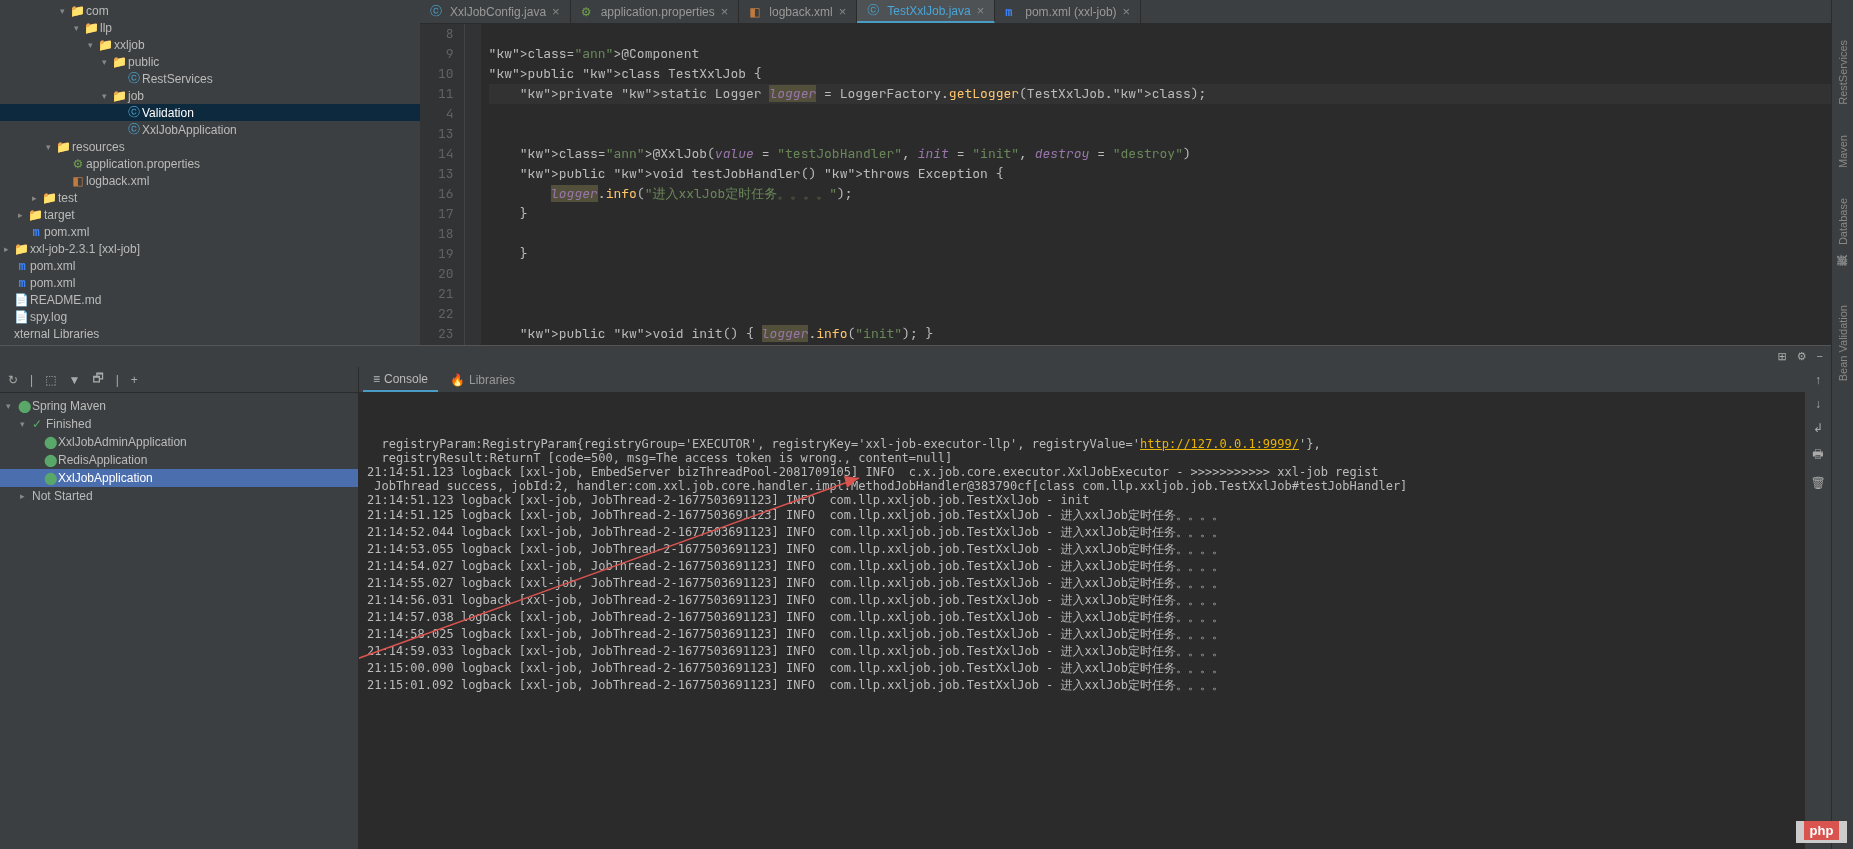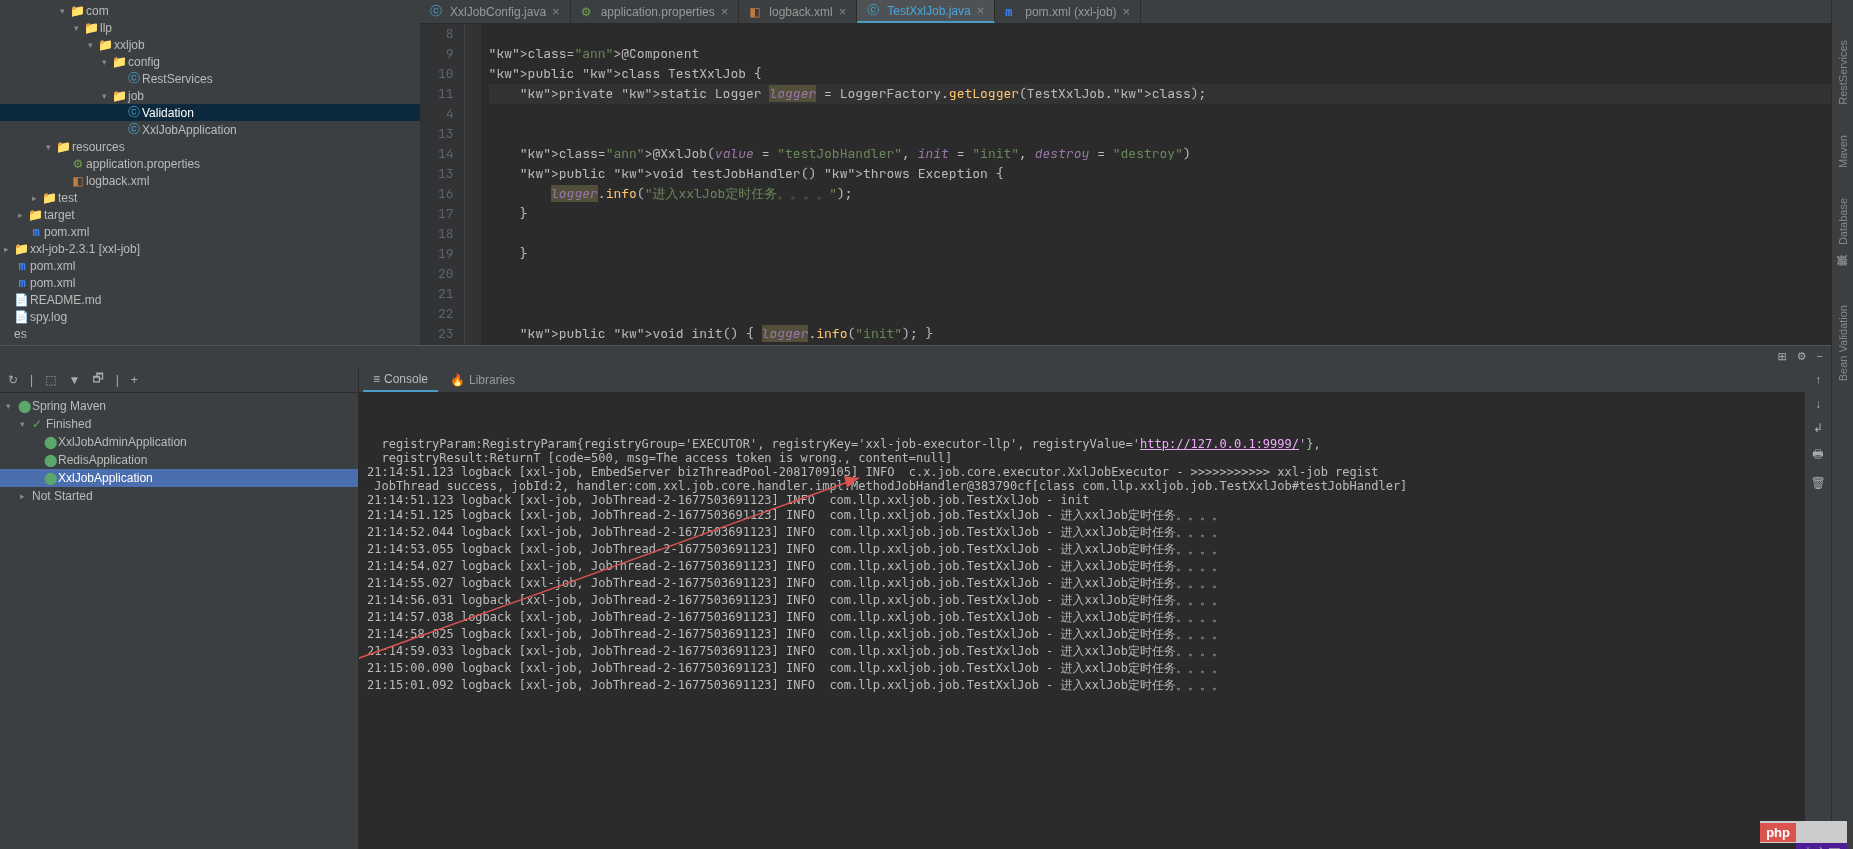--- a/index.html
+++ b/index.html
@@ -215,21 +215,21 @@
   flex: 1;
   background: #2b2b2b;
   font-family: Consolas, monospace;
   font-size: 12px;
   color: #bbb;
   padding: 2px 8px;
   white-space: pre;
   overflow: hidden;
   position: relative;
 }
-.console .link { color: #f0abfc; text-decoration: underline; }
+.console .link { color: #eab308; text-decoration: underline; }
 .console-right-toolbar {
   width: 26px;
   background: #3c3f41;
   display: flex;
   flex-direction: column;
   align-items: center;
   gap: 10px;
   padding-top: 6px;
   color: #aaa;
 }
@@ -239,20 +239,21 @@
 }
 .php-badge {
   position: absolute;
   right: 6px;
   bottom: 6px;
   background: #ccc;
   display: flex;
   align-items: center;
   font-size: 13px;
   height: 22px;
+  flex-direction: column;
 }
 .php-badge .p1 { background: #d9534f; color: #fff; padding: 2px 6px; font-weight: bold; }
 .php-badge .p2 { background: #4c1d95; color: #aaa; padding: 2px 6px; margin-top: 44px; }
 </style>
 </head>
 <body>
 
 <div class="main-area">
 
   <div class="top-row">
@@ -269,21 +270,21 @@
           <span>llp</span>
         </div>
         <div class="tree-item" style="padding-left: 88px;">
           <span class="arrow">▾</span>
           <span class="icon folder-icon">📁</span>
           <span>xxljob</span>
         </div>
         <div class="tree-item" style="padding-left: 102px;">
           <span class="arrow">▾</span>
           <span class="icon folder-icon">📁</span>
-          <span>config</span>
+          <span>public</span>
         </div>
         <div class="tree-item" style="padding-left: 116px;">
           <span class="arrow"></span>
           <span class="icon java-icon">ⓒ</span>
           <span>RestServices</span>
         </div>
         <div class="tree-item" style="padding-left: 102px;">
           <span class="arrow">▾</span>
           <span class="icon folder-icon">📁</span>
           <span>job</span>
@@ -345,20 +346,24 @@
         </div>
         <div class="tree-item" style="padding-left: 4px;">
           <span class="arrow"></span>
           <span class="icon folder-icon">📄</span>
           <span>README.md</span>
         </div>
         <div class="tree-item" style="padding-left: 4px;">
           <span class="arrow"></span>
           <span class="icon folder-icon">📄</span>
           <span>spy.log</span>
+        </div>
+        <div class="tree-item" style="padding-left: 4px;">
+          <span class="arrow"></span>
+          <span>xternal Libraries</span>
         </div>
         <div class="tree-item" style="padding-left: 4px;">
           <span class="arrow"></span>
           <span>es</span>
         </div>
       </div>
 
     <div class="editor-area">
       <div class="tabs" id="editor-tabs">
           <div class="tab">

